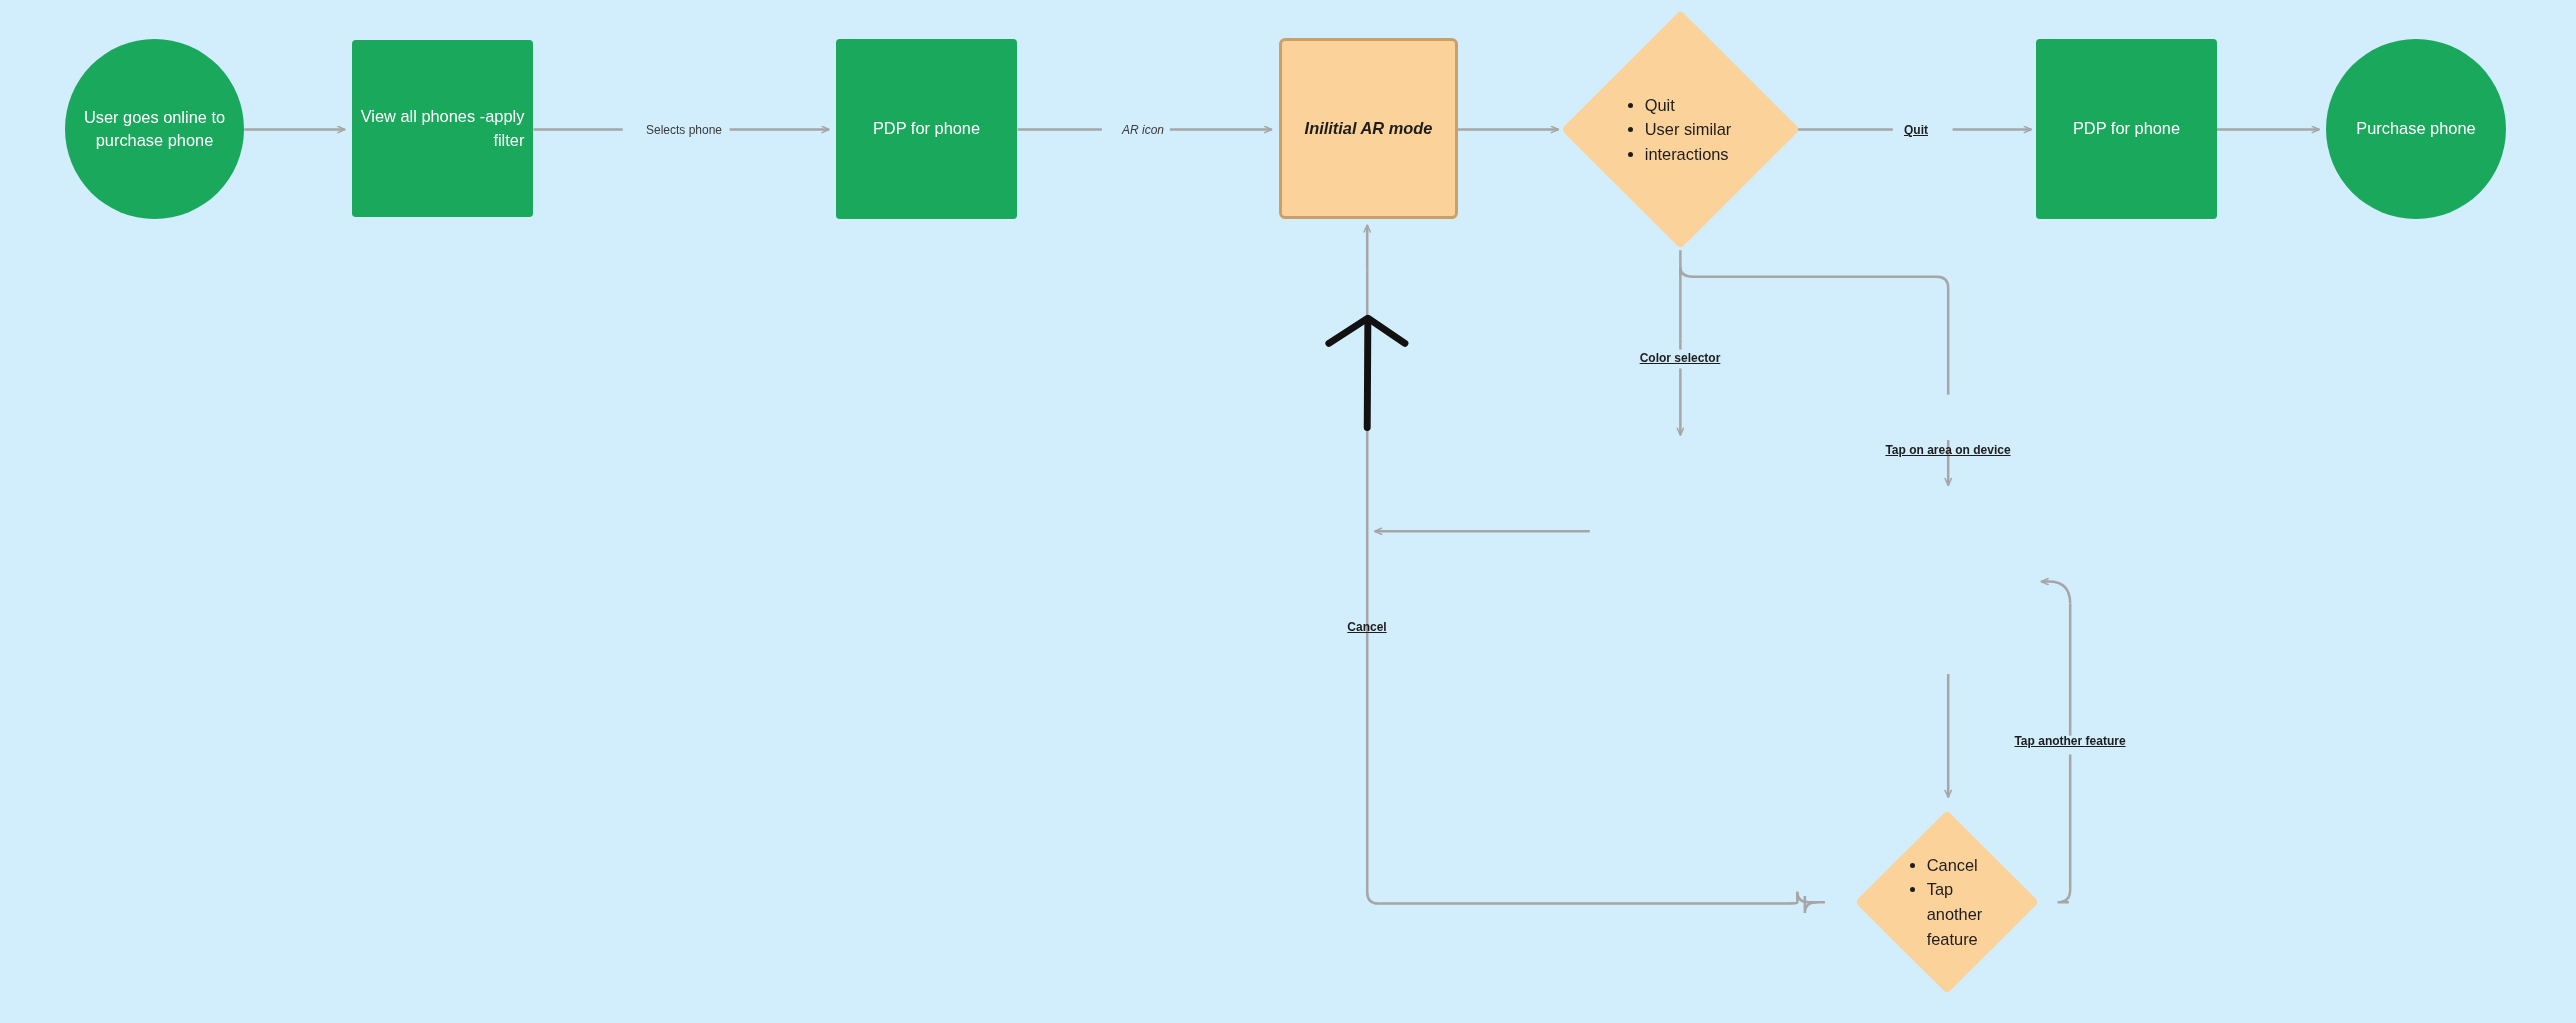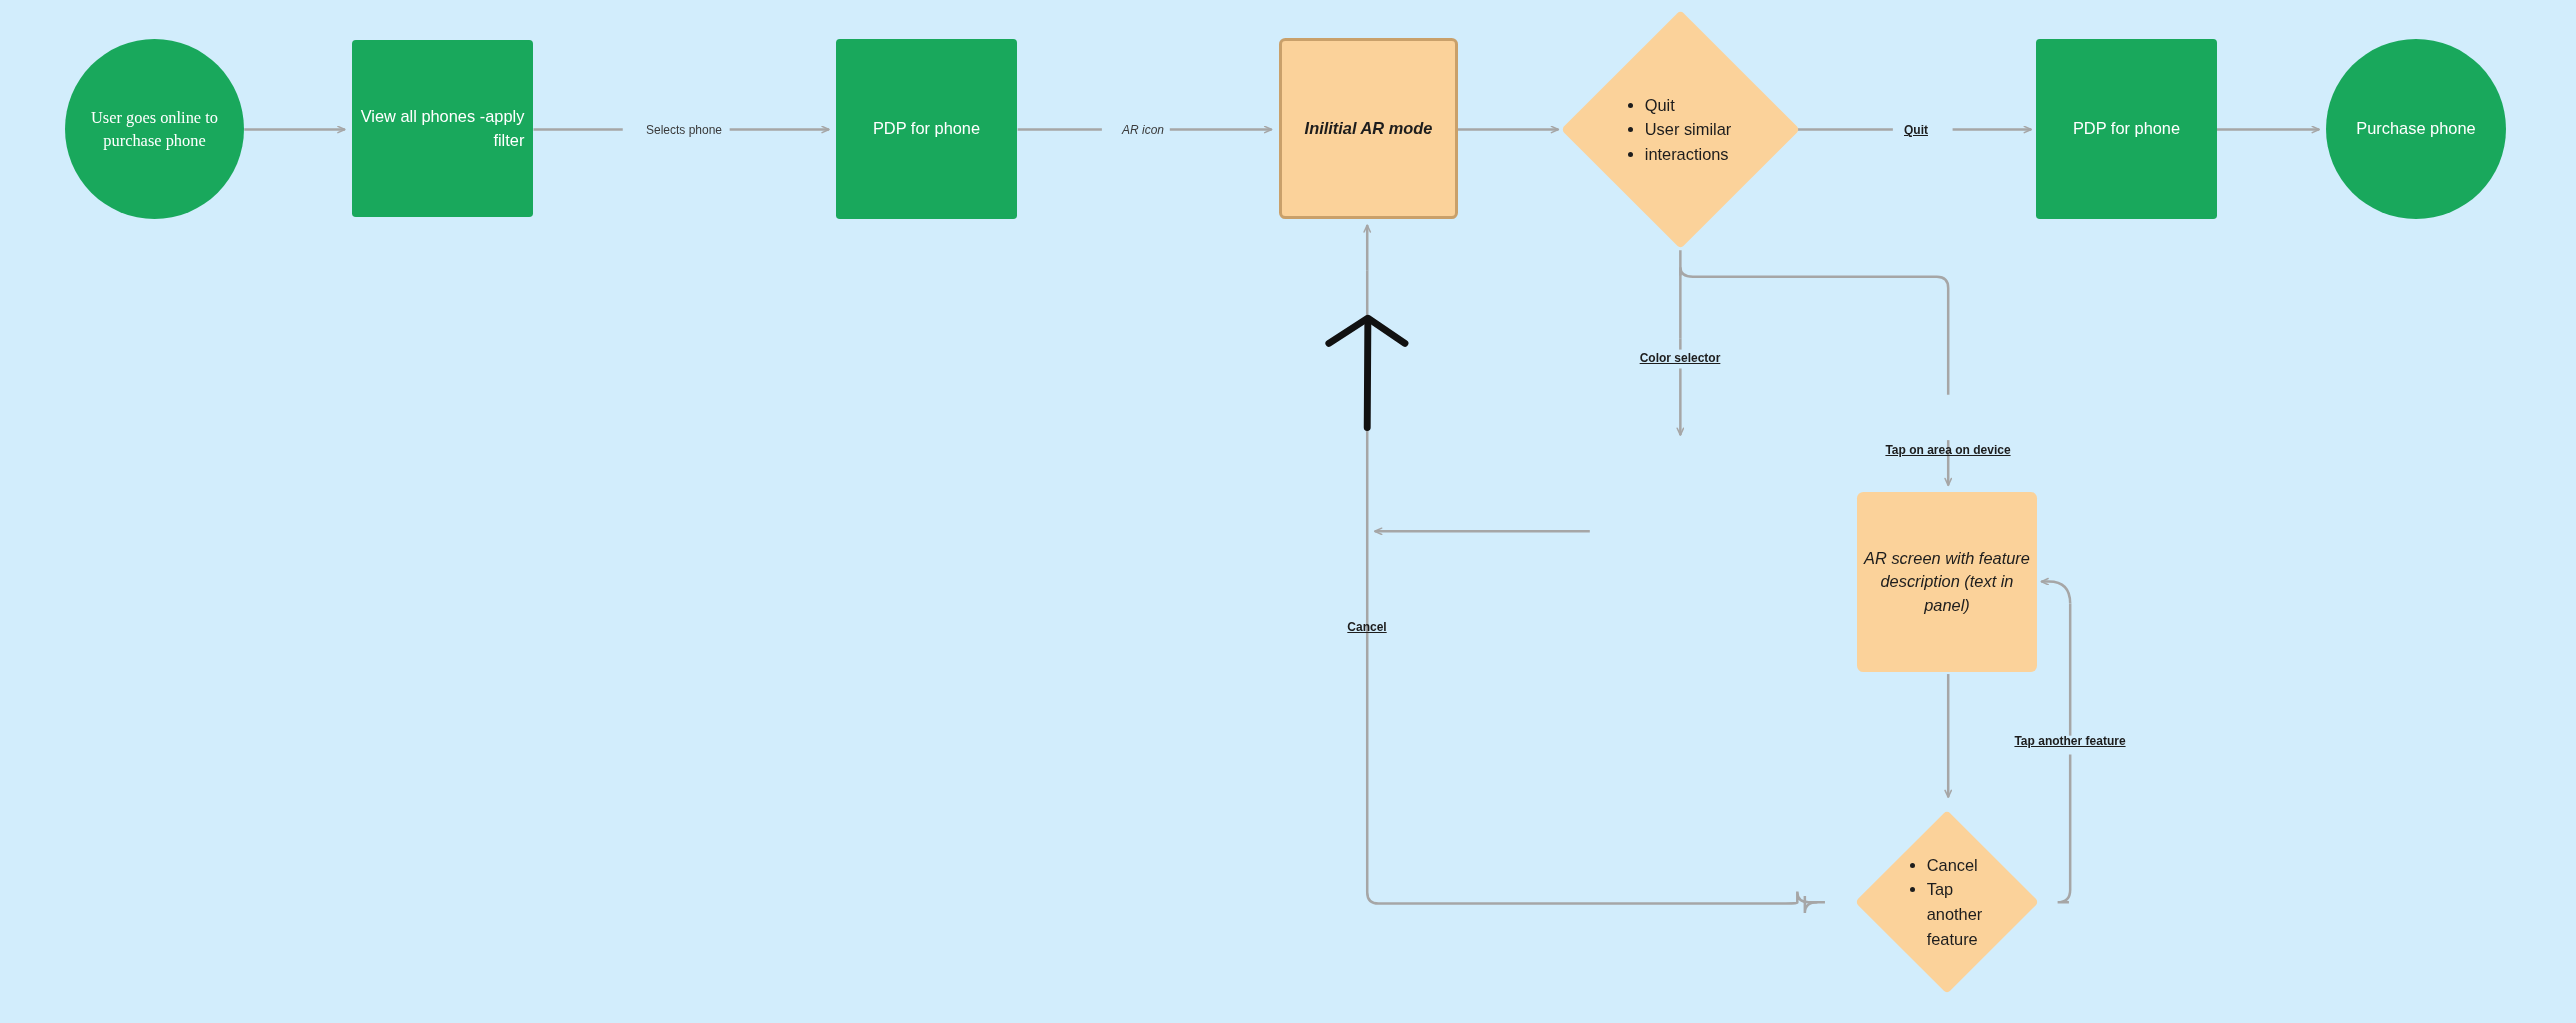--- a/index.html
+++ b/index.html
@@ -151,21 +151,21 @@
       <line x1="2174" y1="1000" x2="2174" y2="430"></line>
       <line x1="2174" y1="430" x2="2174" y2="358" marker-end="url(#ah)"></line>
     </g>
 
     <g stroke="#111111" fill="none" stroke-width="11" stroke-linecap="round" stroke-linejoin="round">
       <path d="M2174,680 L2175,510"></path>
       <path d="M2113,546 L2175,506 L2234,546"></path>
     </g>
   </svg>
 
-  <div class="node green ellipse" style="left:65px; top:39px; width:179px; height:180px;font-family:Liberation Serif, serif;">
+  <div class="node green ellipse" style="left:65px; top:39px; width:179px; height:180px;">
     <span class="label">User goes online to
 purchase phone</span>
   </div>
 
   <div class="node green rect" style="left:352px; top:40px; width:181px; height:177px;text-align:right;">
     <span class="label">View all phones -apply
 filter</span>
   </div>
 
   <div class="node green rect" style="left:836px; top:39px; width:181px; height:180px;">
@@ -197,25 +197,20 @@
 
   <div class="node green rect" style="left:2036px; top:39px; width:181px; height:180px;">
     <span class="label">PDP for phone</span>
   </div>
 
   <div class="node green ellipse" style="left:2326px; top:39px; width:180px; height:180px;">
     <span class="label">Purchase phone</span>
   </div>
 
 
-  <div class="node orange-rect" style="left:1857px; top:492px; width:180px; height:180px;">
-    <span class="label">AR screen with feature
-description (text in
-panel)</span>
-  </div>
 
   <div class="diamond-wrap" style="left:1855px; top:810px; width:184px; height:184px;">
     <div class="diamond-shape"></div>
     <div class="diamond-text">
       <div class="inner" style="max-width:56%;">
         <ul class="bullets">
           <li>
             <span>Cancel</span>
           </li>
           <li>

